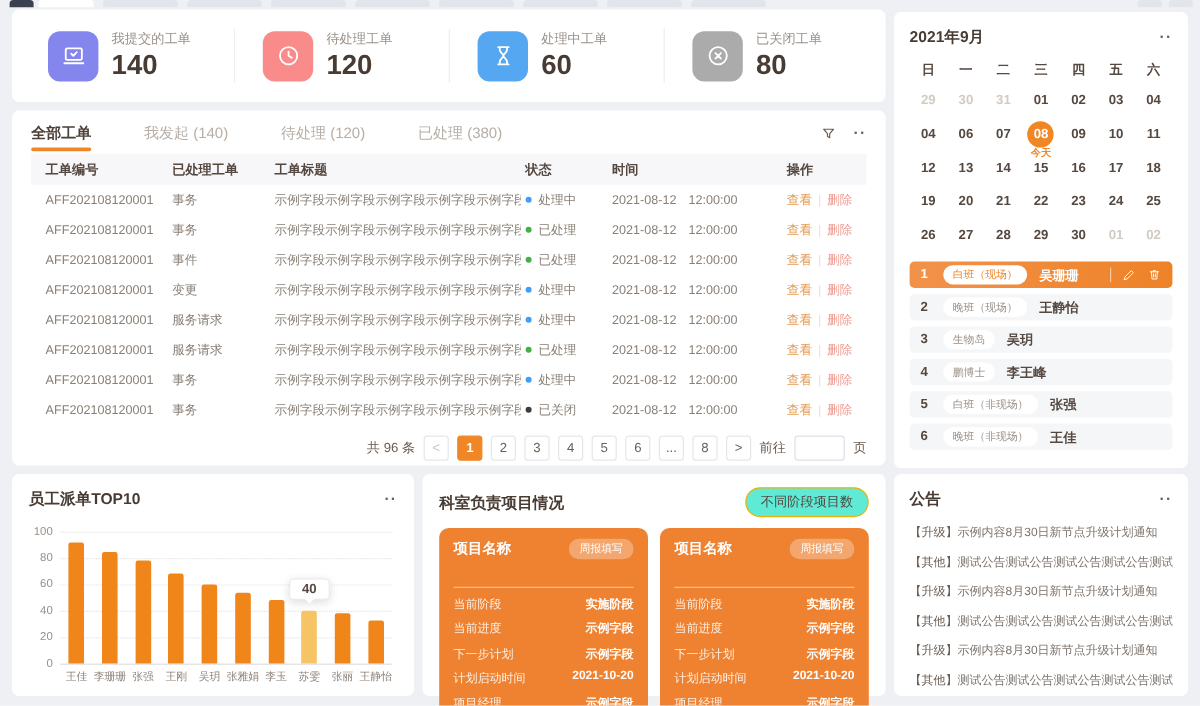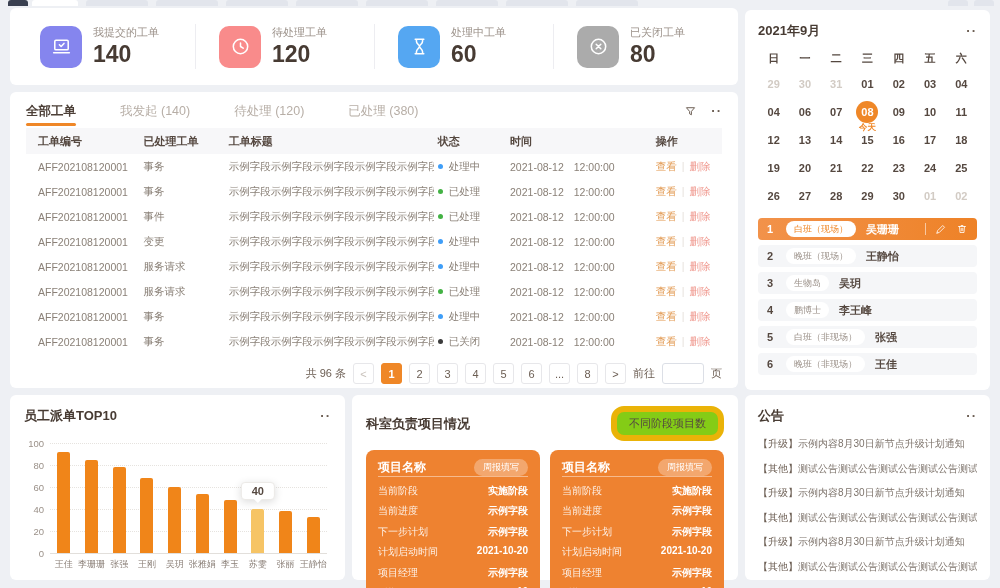--- a/index.html
+++ b/index.html
@@ -75,24 +75,24 @@
   .bars { position:absolute; inset:0; display:flex; align-items:flex-end; }
   .slot { position:relative; flex:1; display:flex; justify-content:center; align-items:flex-end; height:100%; }
   .bar { width:13px; border-radius:2px 2px 0 0; }
   .xlbls { display:flex; margin-left:26px; margin-right:4px; margin-top:5px; }
   .xlb { flex:1; text-align:center; font-size:9px; color:#8a7f77; white-space:nowrap; overflow:visible; }
   .tip { position:absolute; left:50%; transform:translateX(-50%); background:#fff; border:1px solid #eceae7; box-shadow:0 2px 8px rgba(0,0,0,.14); border-radius:4px; padding:2px 10px; font-size:11px; font-weight:bold; color:#554840; white-space:nowrap; z-index:3; }
   .tip::after { content:""; position:absolute; top:100%; left:50%; transform:translateX(-50%); border:4px solid transparent; border-top-color:#fff; }
 
   
   #proj-card { left:352px; top:395px; width:386px; height:185px; padding:11px 14px; }
-  .proj-btn { border:6px solid #eab308; border-radius:13px; padding:4px 12px; font-size:11px; color:#554840; background:#84cc16; cursor:pointer; }
+  .proj-btn { border:1px solid #eab308; border-radius:13px; padding:4px 12px; font-size:11px; color:#554840; background:#5eead4; cursor:pointer; }
   .pcards { display:flex; gap:10px; margin-top:9px; }
   .pcard { flex:1; background:#ee8230; border-radius:8px; padding:9px 12px 8px; color:#fff; }
-  .pcard-head { display:flex; justify-content:space-between; align-items:center; border-bottom:1px solid rgba(255,255,255,.45); padding-bottom:0; }
+  .pcard-head { display:flex; justify-content:space-between; align-items:center; border-bottom:1px solid rgba(255,255,255,.45); padding-bottom:23px; }
   .pcard-name { font-size:12px; font-weight:bold; }
   .pcard-badge { background:rgba(255,255,255,.3); border-radius:10px; padding:2px 9px; font-size:9px; cursor:pointer; }
   .pfield { display:flex; justify-content:space-between; font-size:10px; margin-top:6.5px; }
   .pfield .lb { color:rgba(255,255,255,.88); }
   .pfield .vl { font-weight:bold; }
 
   
   #ann-card { left:745px; top:395px; width:245px; height:185px; padding:12px 13px; }
   #announce-list { margin-top:12px; }
   .ann-item { font-size:10px; color:#7d736b; margin-bottom:10.5px; white-space:nowrap; overflow:hidden; cursor:pointer; }

